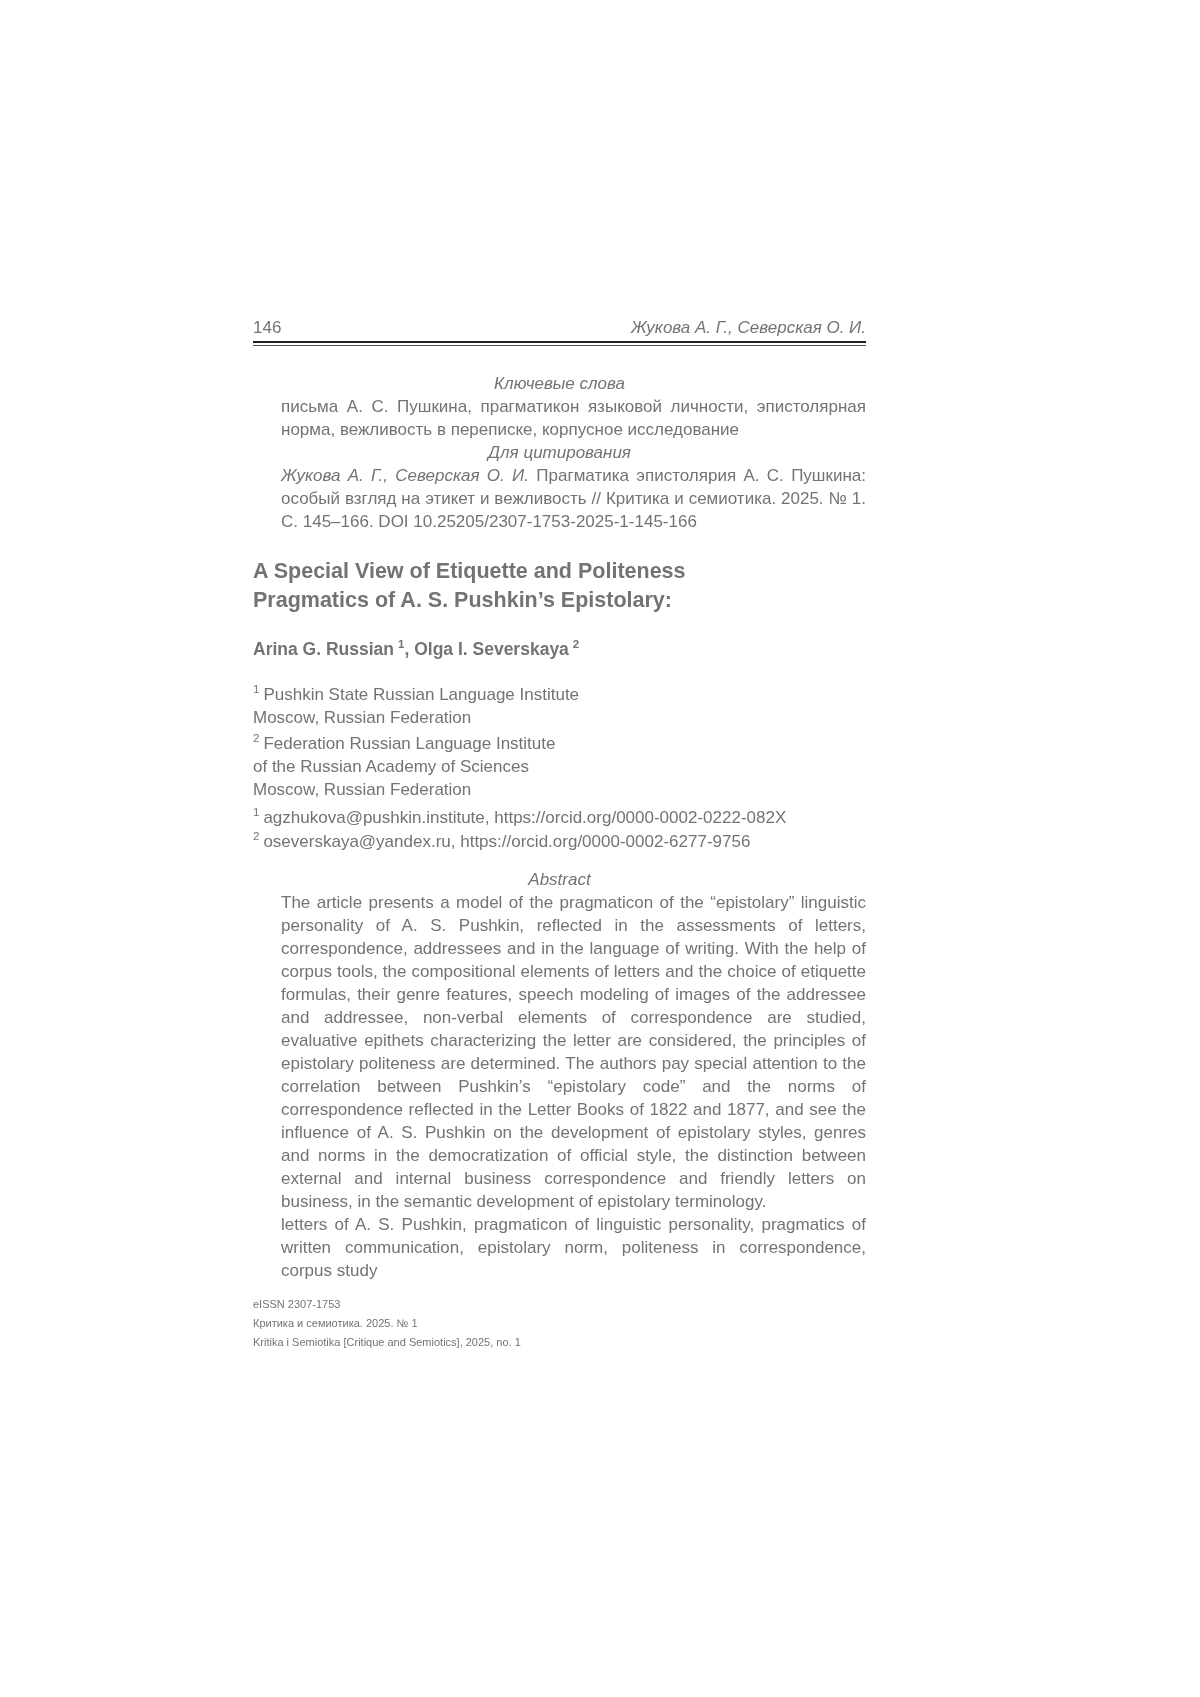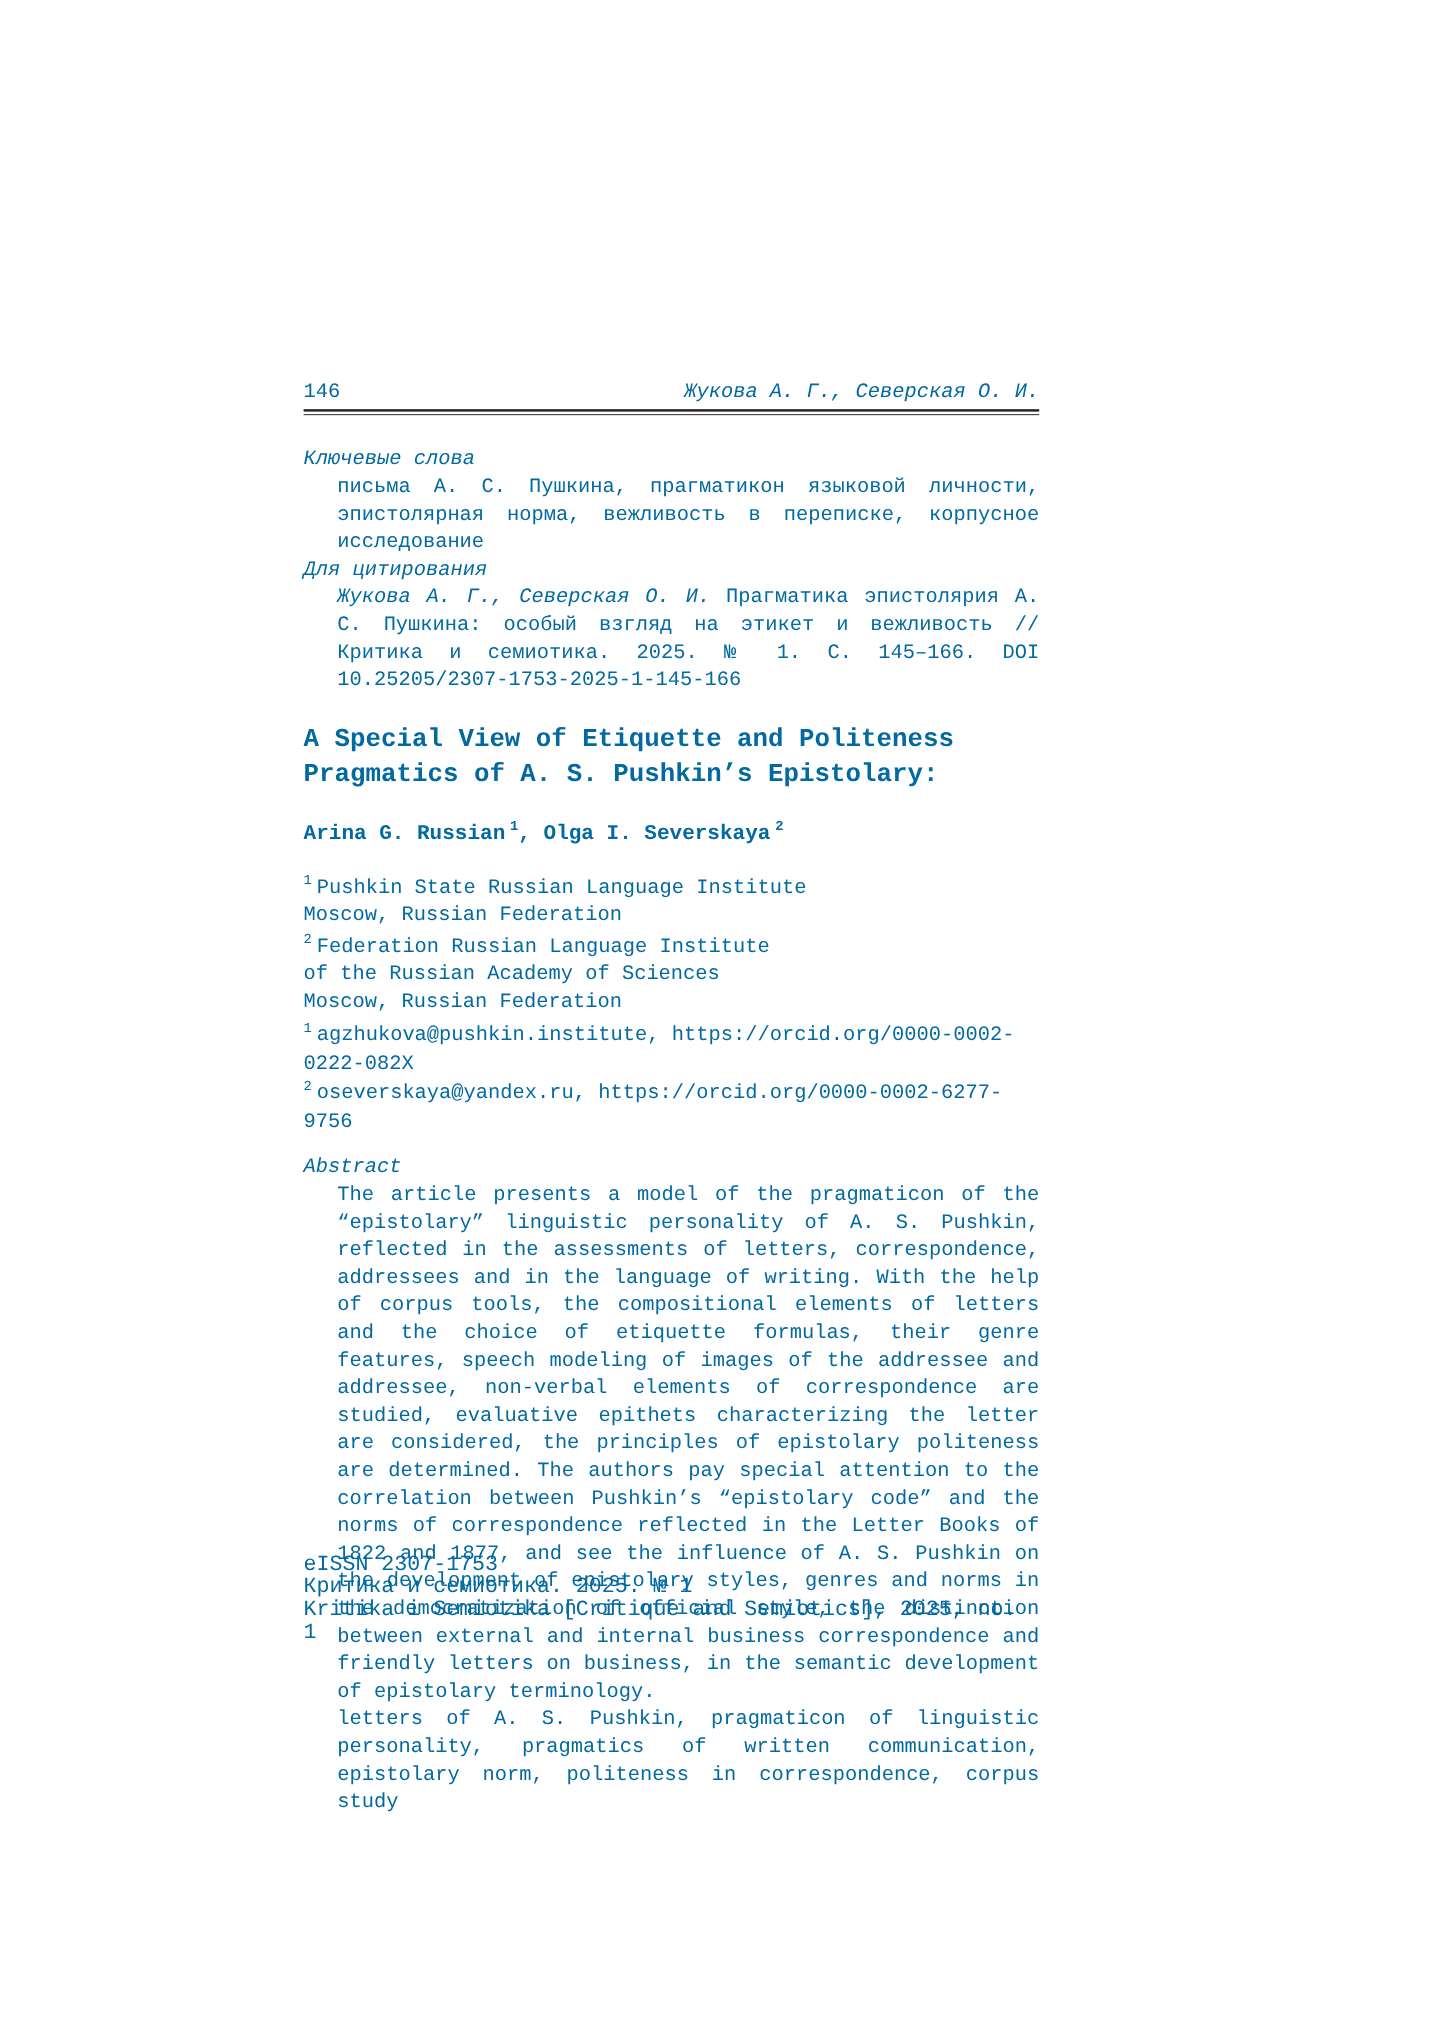--- a/index.html
+++ b/index.html
@@ -1,22 +1,22 @@
 <!DOCTYPE html>
 <html><head>
 <meta charset="utf-8">
 <style>
   html, body { margin: 0; padding: 0; background: #ffffff; }
   .page {
     position: relative;
     width: 956px;
     height: 1697px;
     background: #ffffff;
-    font-family: Liberation Mono, monospace;
-    color: #0369a1;
+    font-family: Liberation Sans, sans-serif;
+    color: #737373;
     overflow: hidden;
   }
   .content {
     position: absolute;
     left: 253px;
     top: 318px;
     width: 613px;
   }
   
   .running-head {
@@ -31,21 +31,21 @@
     margin-top: 3px;
     height: 2px;
     border-top: 2px solid #1f1f1f;
     border-bottom: 1px solid #4d4d4d;
   }
   
   .fm, .affils, .abstract-block {
     font-size: 17px;
     line-height: 23px;
   }
-  .label { font-style: italic; }
+  .label { font-style: italic; text-align: center; }
   .indent {
     margin: 0;
     padding-left: 28px;
   }
   .justify { text-align: justify; }
   .fm { margin-top: 26px; }
   
   .title {
     margin: 24px 0 0 0;
     font-size: 21.5px;
@@ -76,21 +76,21 @@
   .contact-group { margin-top: 5px; }
   .contact-group .affil-line { line-height: 24px; }
   
   .abstract-block { margin-top: 14px; }
   
   .footer {
     position: absolute;
     left: 253px;
     top: 1295px;
     width: 613px;
-    font-size: 18px;
+    font-size: 11px;
     line-height: 19px;
   }
 </style>
 </head>
 <body>
 
 <div class="page">
   <div class="content">
 
     <div class="running-head">

